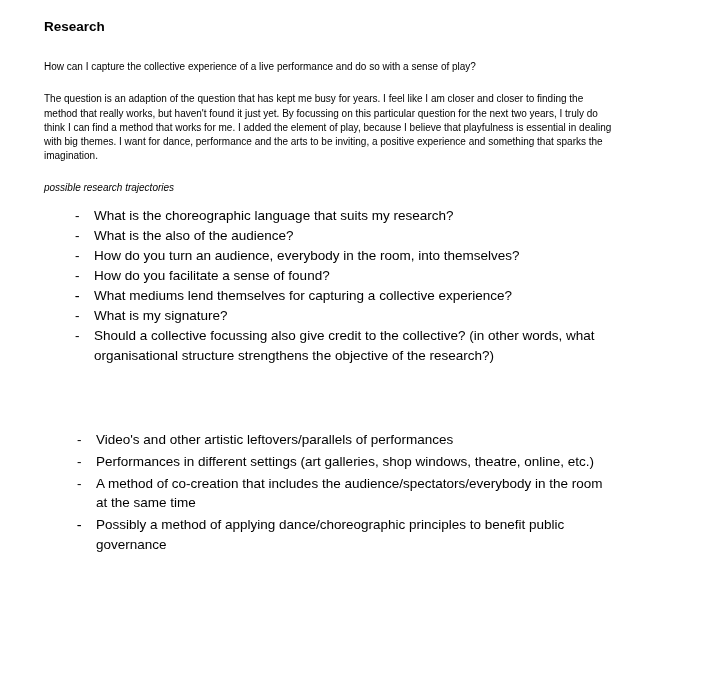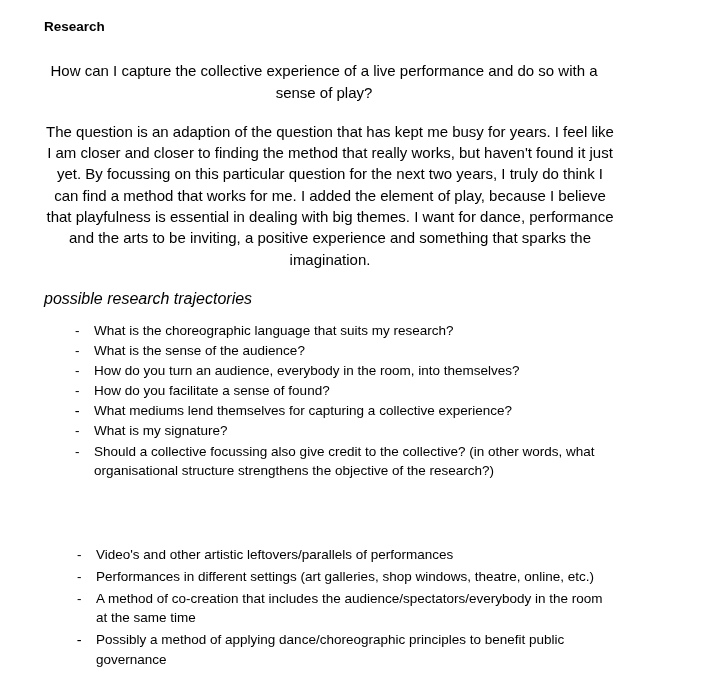--- a/index.html
+++ b/index.html
@@ -21,31 +21,30 @@
     padding: 18px 44px 0 44px;
     position: relative;
   }
   .heading {
     font-size: 13.5px;
     font-weight: bold;
     line-height: 1.35;
     margin: 0 0 0 0;
   }
   .para {
-    font-size: 15px;
+    font-size: 10px;
     line-height: 1.42;
     margin: 0;
     max-width: 610px;
-    text-align: center;
   }
   .para.narrow {
     max-width: 560px;
   }
   .italic-label {
-    font-size: 16px;
+    font-size: 10px;
     font-style: italic;
     line-height: 1.42;
     margin: 0;
   }
   .spacer-24 { height: 24px; }
   .spacer-18 { height: 18px; }
   .spacer-10 { height: 10px; }
   .spacer-44 { height: 44px; }
   .spacer-20 { height: 20px; }
 
@@ -91,21 +90,21 @@
   <p class="para">The question is an adaption of the question that has kept me busy for years. I feel like I am closer and closer to finding the method that really works, but haven't found it just yet. By focussing on this particular question for the next two years, I truly do think I can find a method that works for me. I added the element of play, because I believe that playfulness is essential in dealing with big themes. I want for dance, performance and the arts to be inviting, a positive experience and something that sparks the imagination.</p>
 
   <div class="spacer-18"></div>
 
   <p class="italic-label">possible research trajectories</p>
 
   <div class="spacer-10"></div>
 
   <ul class="dash-list">
     <li><span class="dash">-</span><span>What is the choreographic language that suits my research?</span></li>
-    <li><span class="dash">-</span><span>What is the sense of the audience?</span></li>
+    <li><span class="dash">-</span><span>What is the also of the audience?</span></li>
     <li><span class="dash">-</span><span>How do you turn an audience, everybody in the room, into themselves?</span></li>
     <li><span class="dash">-</span><span>How do you facilitate a sense of found?</span></li>
     <li><span class="dash">-</span></li>
     <li><span class="dash">-</span><span>What mediums lend themselves for capturing a collective experience?</span></li>
     <li><span class="dash">-</span><span>What is my signature?</span></li>
     <li><span class="dash">-</span><span>Should a collective focussing also give credit to the collective? (in other words, what organisational structure strengthens the objective of the research?)</span></li>
   </ul>
 
   <div class="spacer-44"></div>
 

